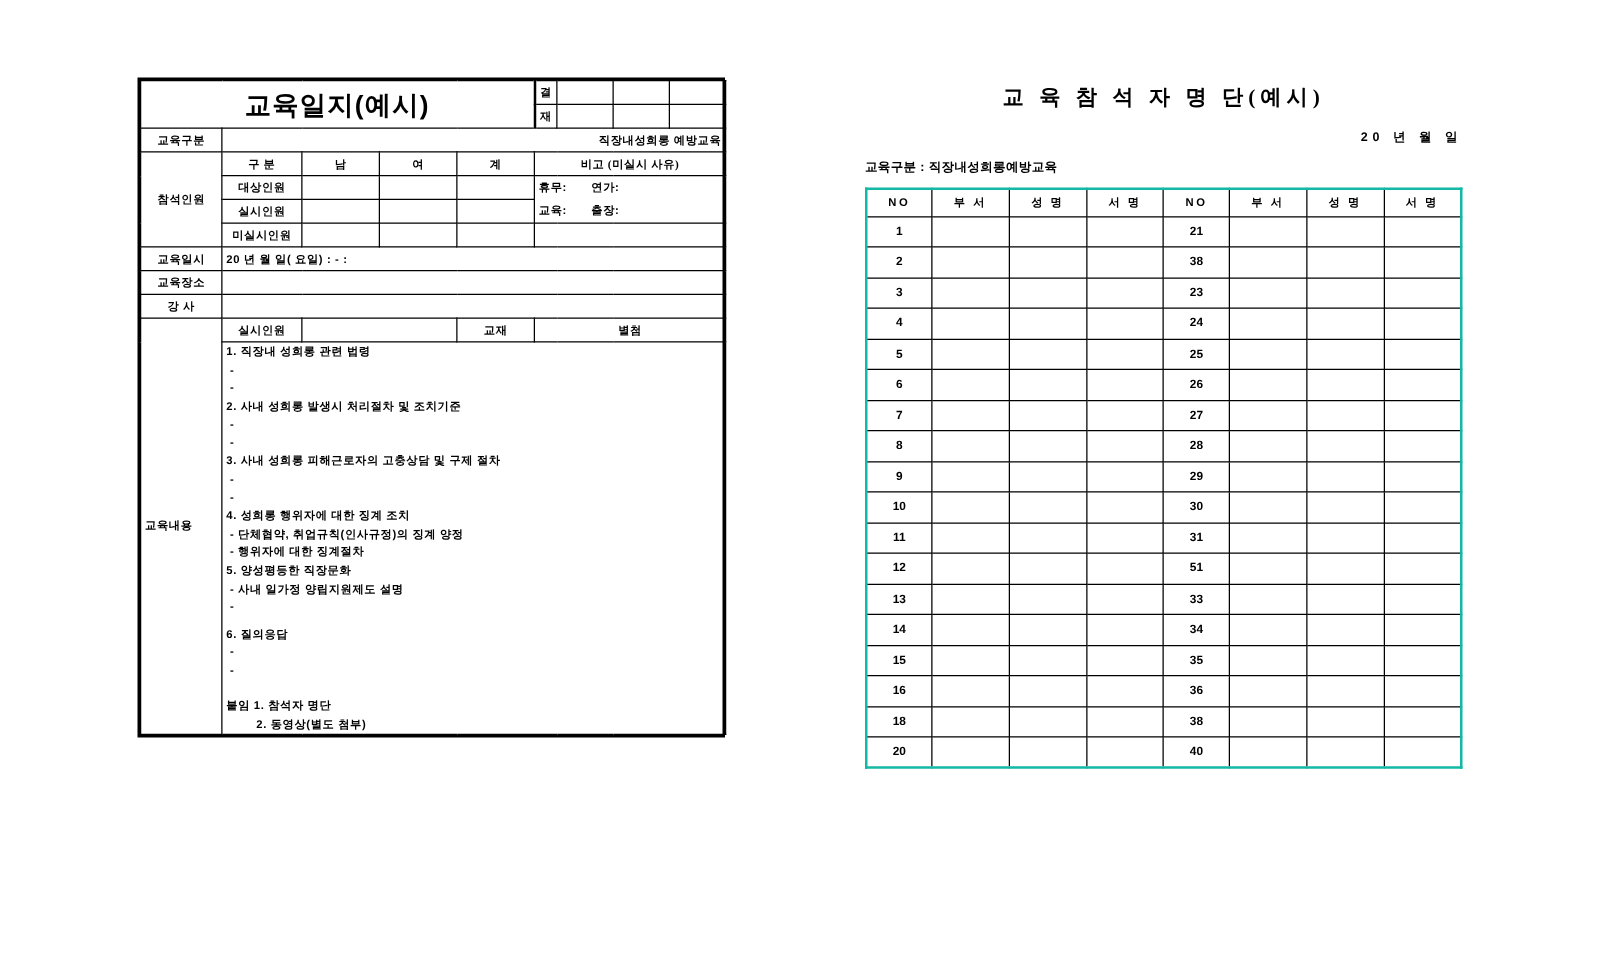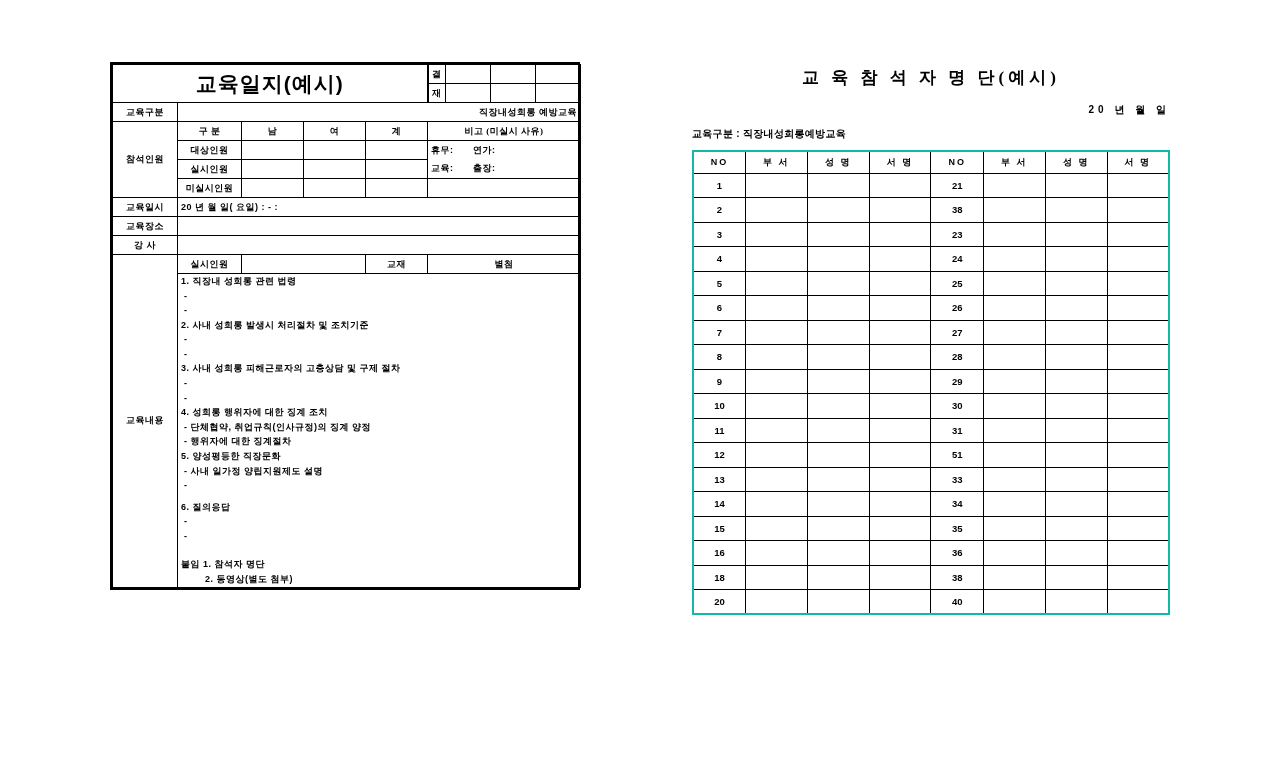--- a/index.html
+++ b/index.html
@@ -85,21 +85,20 @@
   }
   .note-cell span.k { display: inline-block; width: 42px; }
   .datetxt {
     font-size: 9.5px;
     letter-spacing: 2.5px;
     padding-left: 8px;
     font-weight: bold;
     margin-left: 33px;
   }
   .content-label {
-    text-align: center;
     vertical-align: middle;
     font-size: 9.5px;
     letter-spacing: 1px;
   }
   .content-body {
     vertical-align: top;
     padding: 26px 0 0 8px;
     font-size: 9px;
     font-weight: bold;
     line-height: 1.62;

